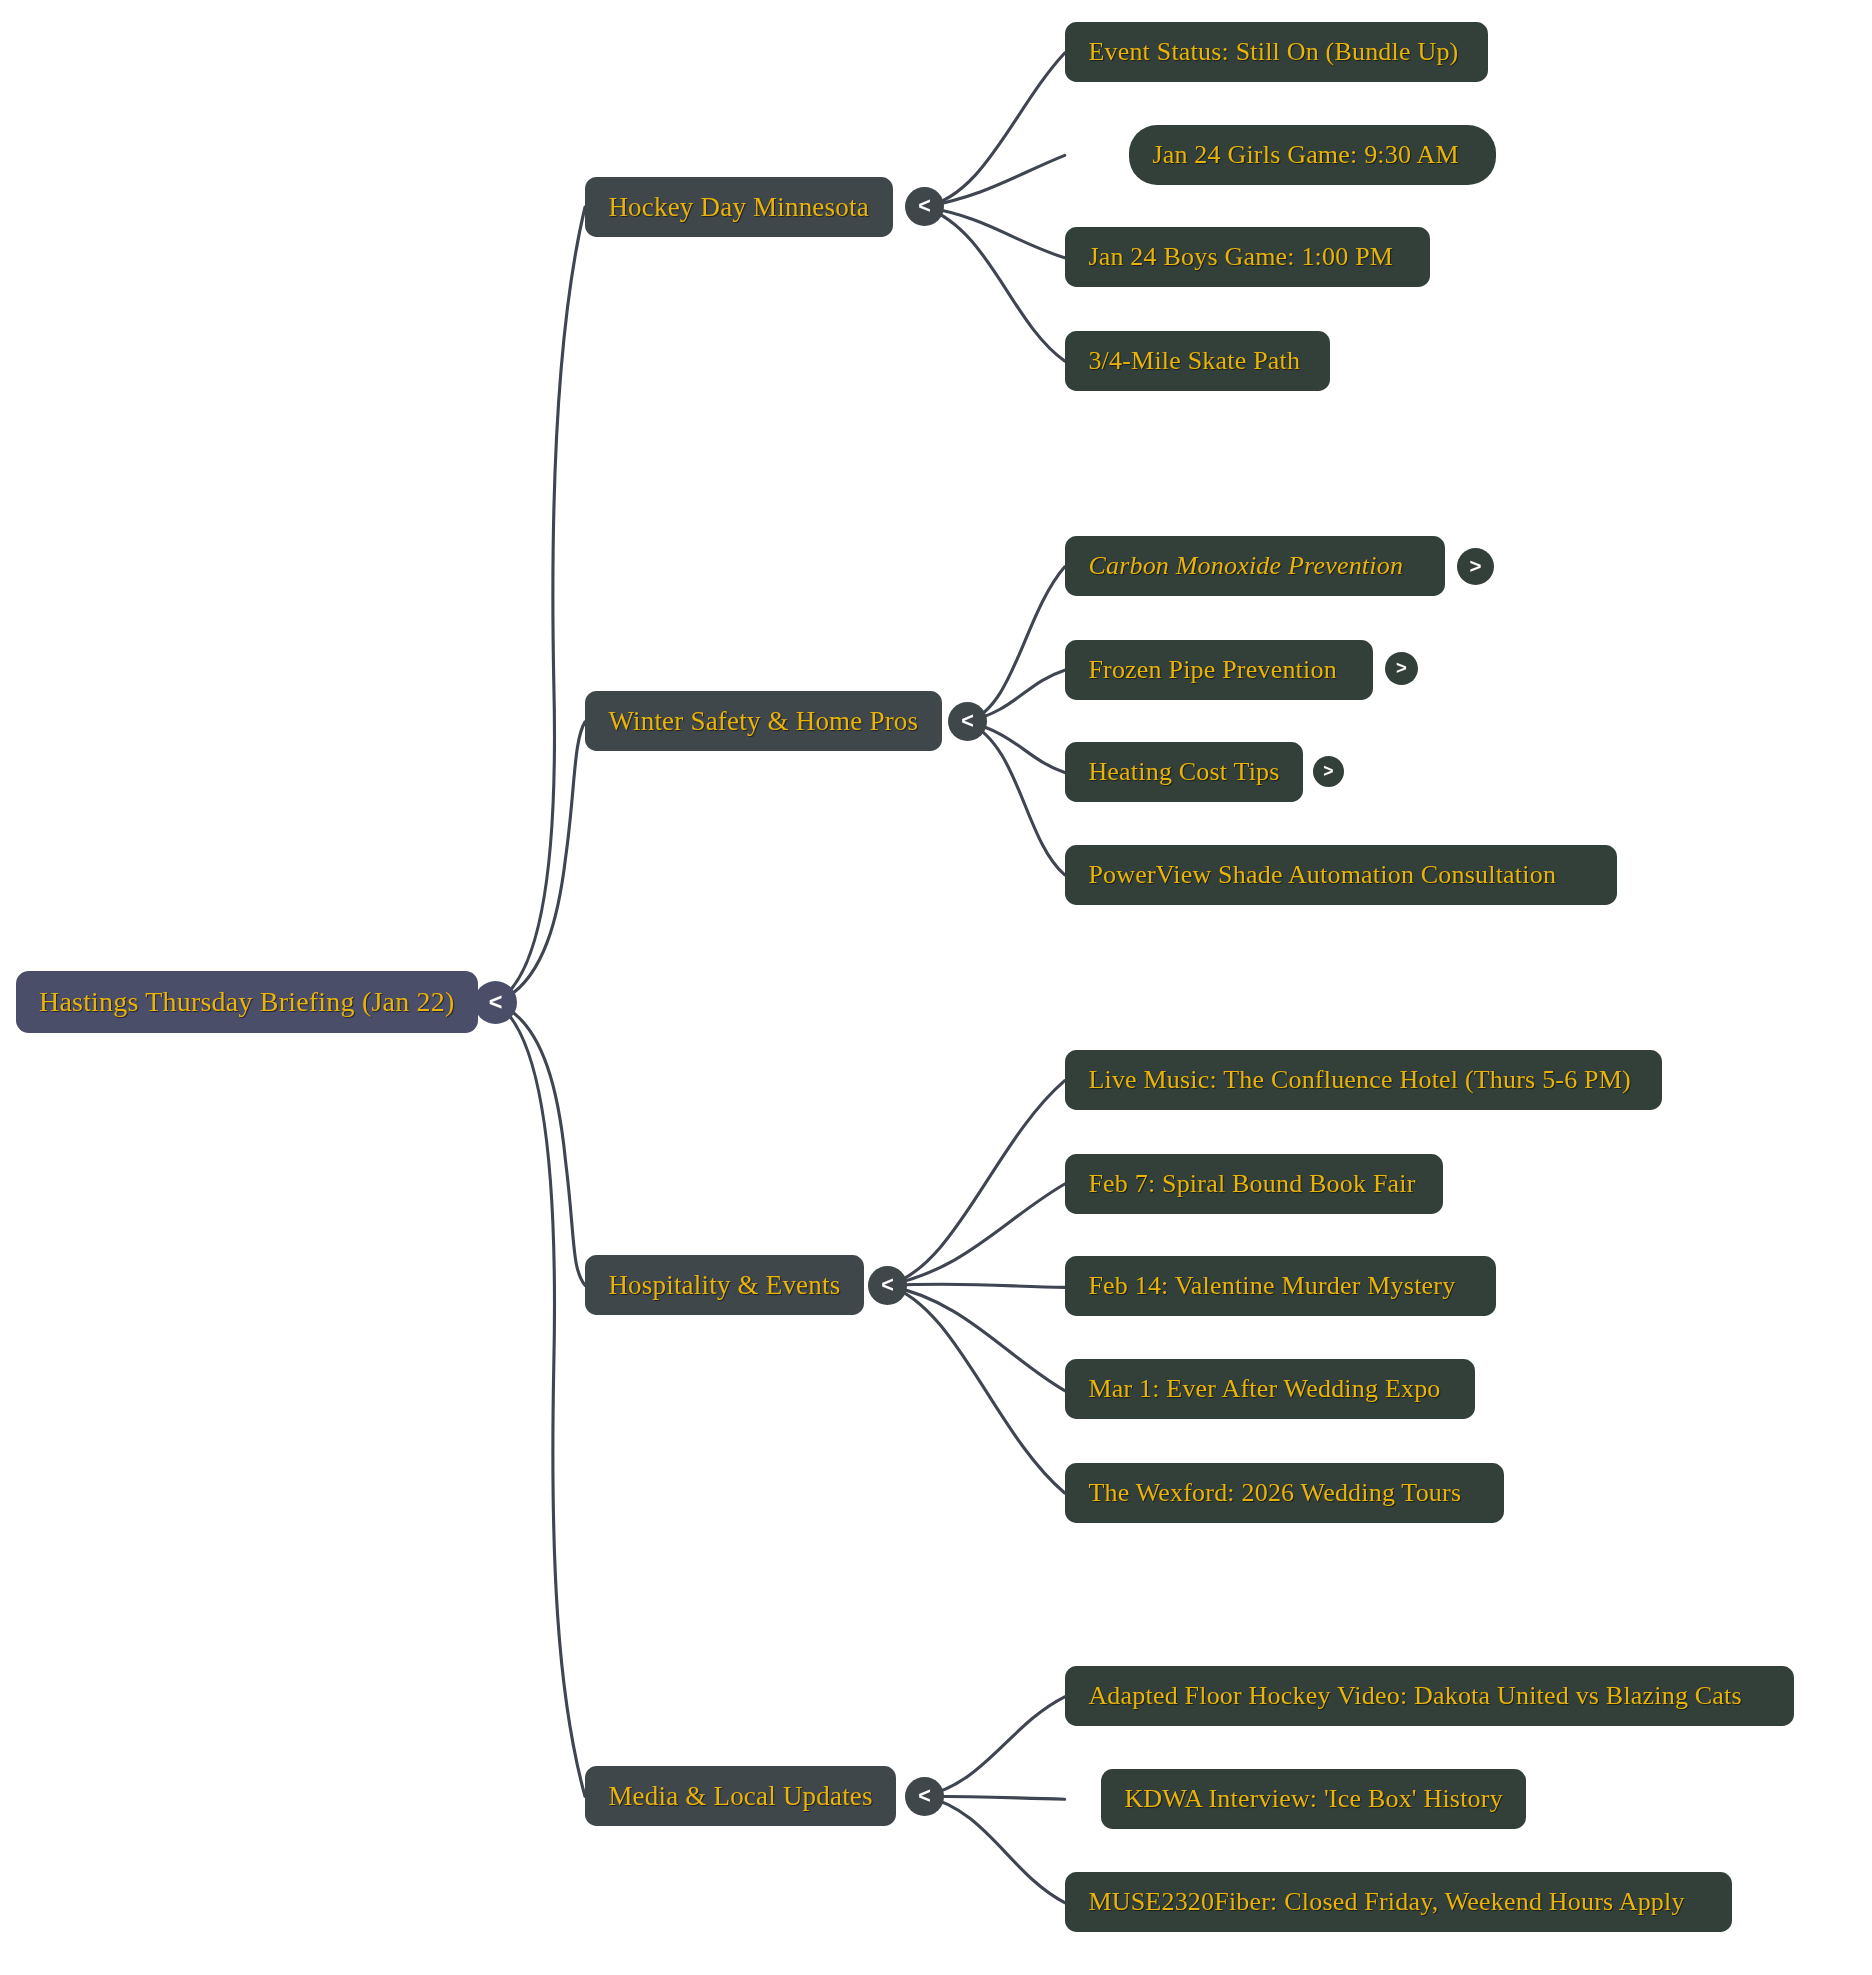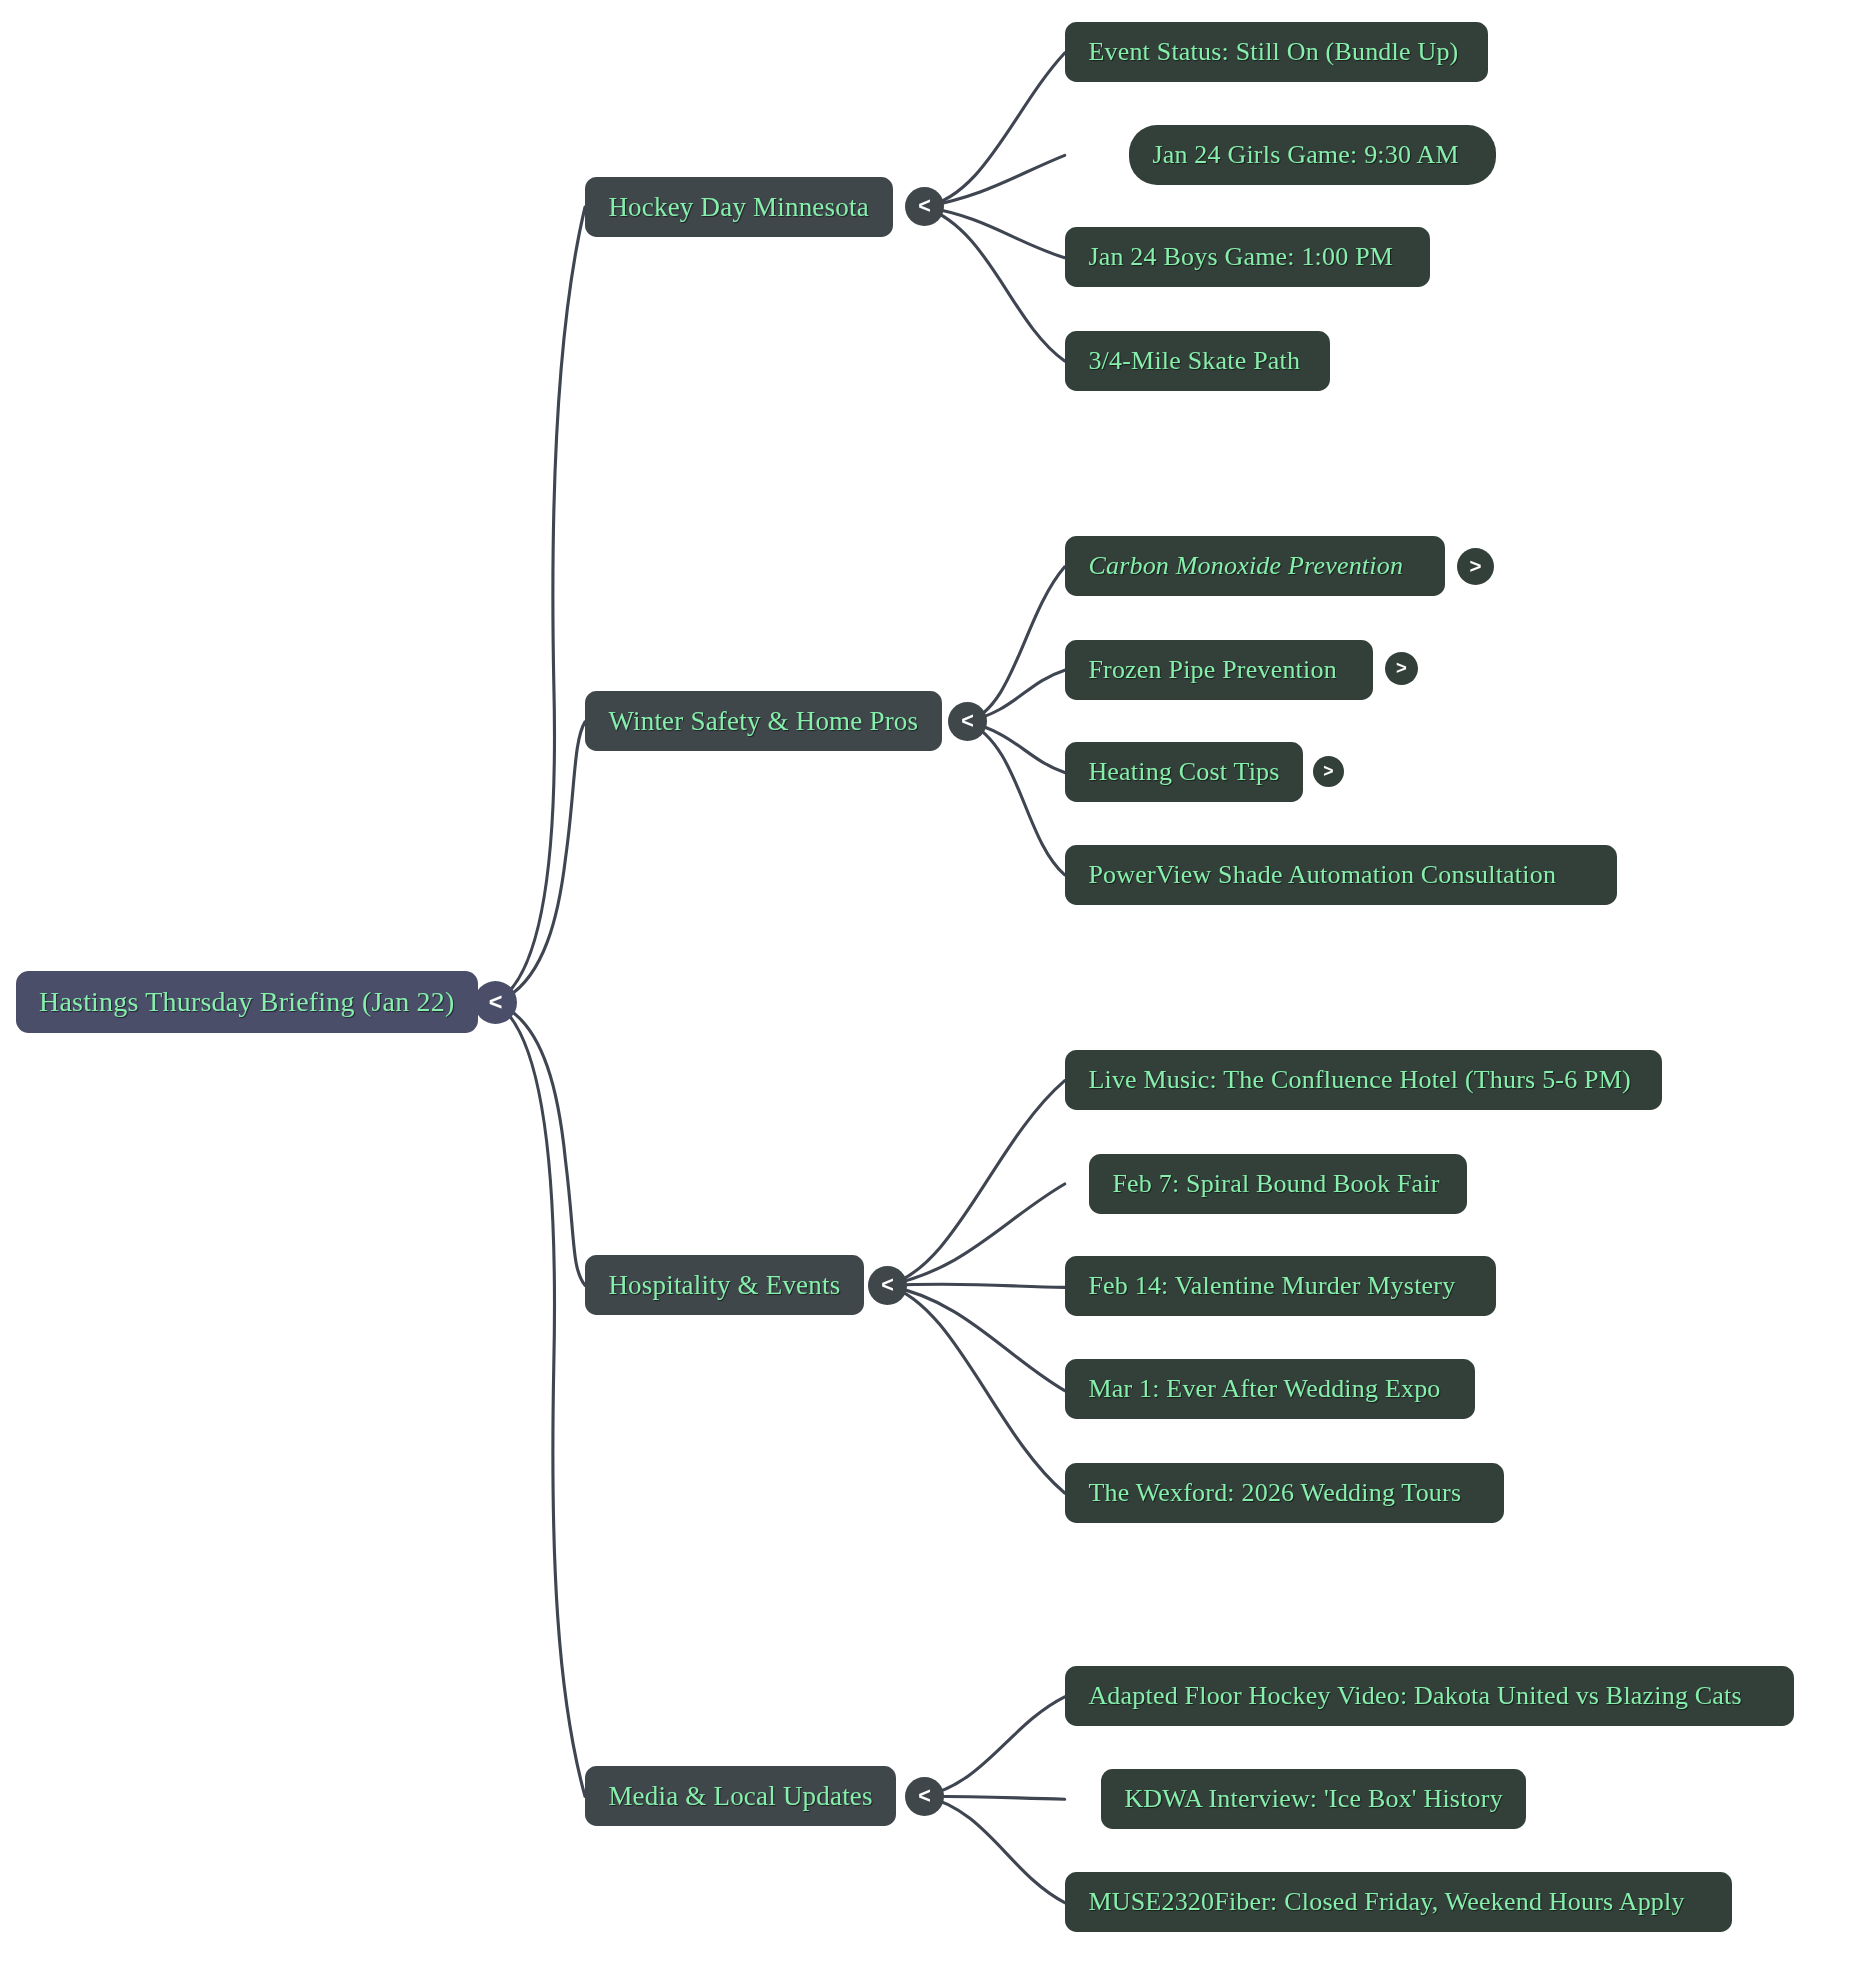--- a/index.html
+++ b/index.html
@@ -27,21 +27,21 @@
     width: 1872px;
     height: 1976px;
     pointer-events: none;
   }
   .node {
     position: absolute;
     display: flex;
     align-items: center;
     box-sizing: border-box;
     border-radius: 11.7px;
-    color: #86efac;
+    color: #eab308;
     white-space: nowrap;
     text-shadow: 1px 1px 1px rgba(0,0,0,0.55);
     padding: 0 23.4px;
     letter-spacing: 0.2px;
   }
   .node.root {
     background: #4b4e69;
     font-size: 28px;
     height: 62px;
     border-radius: 12.7px;
@@ -175,21 +175,21 @@
   <div class="node branch" style="left:585px; top:1255px; min-width:271px;">
     <span>Hospitality &amp; Events</span>
   </div>
   <div class="badge branch-badge" style="left:868px; top:1266px; width:39px; height:39px; font-size:21.5px;">
     <span>&lt;</span>
   </div>
 
   <div class="node leaf" style="left:1065px; top:1050px; min-width:597px;">
     <span>Live Music: The Confluence Hotel (Thurs 5-6 PM)</span>
   </div>
-  <div class="node leaf" style="left:1089px; top:1154px; min-width:378px;text-align:center;">
+  <div class="node leaf" style="left:1065px; top:1154px; min-width:378px;text-align:center;">
     <span>Feb 7: Spiral Bound Book Fair</span>
   </div>
   <div class="node leaf" style="left:1065px; top:1256px; min-width:431px;">
     <span>Feb 14: Valentine Murder Mystery</span>
   </div>
   <div class="node leaf" style="left:1065px; top:1359px; min-width:410px;">
     <span>Mar 1: Ever After Wedding Expo</span>
   </div>
   <div class="node leaf" style="left:1065px; top:1463px; min-width:439px;">
     <span>The Wexford: 2026 Wedding Tours</span>

